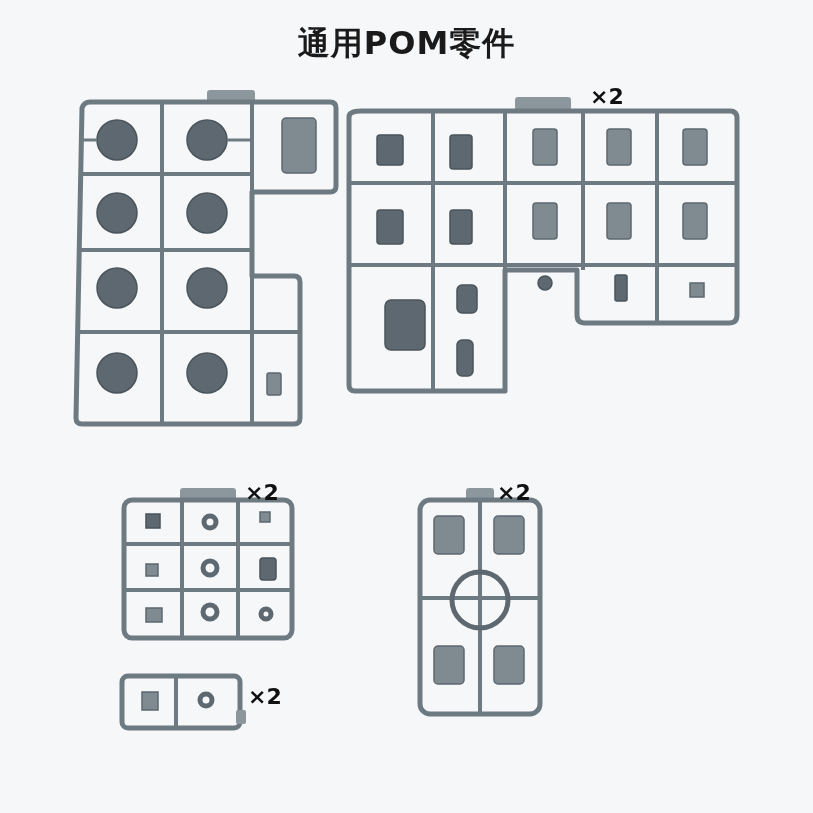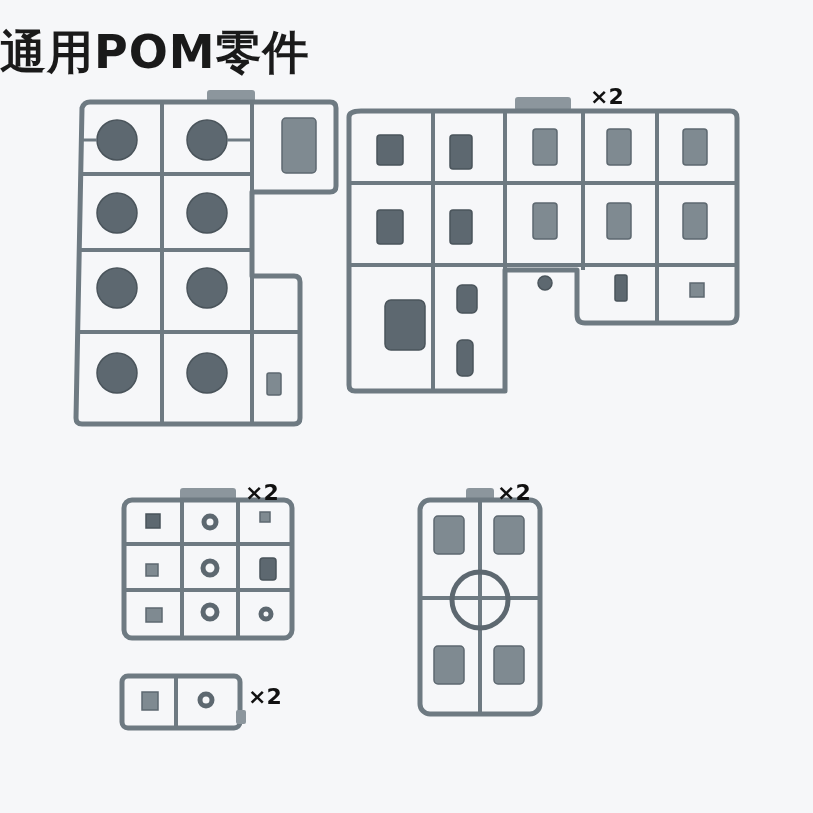--- a/index.html
+++ b/index.html
@@ -1,17 +1,17 @@
 <!DOCTYPE html>
 <html><head>
 <meta charset="utf-8">
 <style>
   html,body{margin:0;padding:0;}
   body{width:813px;height:813px;background:#f6f7f9;position:relative;overflow:hidden;font-family:"DejaVu Sans","Liberation Sans",sans-serif;}
-  .title{position:absolute;left:0;top:22px;width:813px;text-align:left;font-size:46px;font-weight:bold;color:#1a1a1a;letter-spacing:1px;}
+  .title{position:absolute;left:0;top:22px;width:813px;text-align:center;font-size:32px;font-weight:bold;color:#1a1a1a;letter-spacing:1px;}
   .mult{position:absolute;font-size:22px;font-weight:bold;color:#111;}
   .runner{position:absolute;}
   svg{display:block;}
   .frame{fill:none;stroke:#6e7a82;stroke-width:5;stroke-linejoin:round;}
   .bar{stroke:#6e7a82;stroke-width:4;}
   .gate{stroke:#6e7a82;stroke-width:3;}
   .tag{fill:#8c969d;}
   .part{fill:#5d6870;stroke:#4a545b;stroke-width:1.5;}
   .lpart{fill:#7f8a91;stroke:#5d6870;stroke-width:1.5;}
   .ring{fill:none;stroke:#5d6870;stroke-width:5;}

